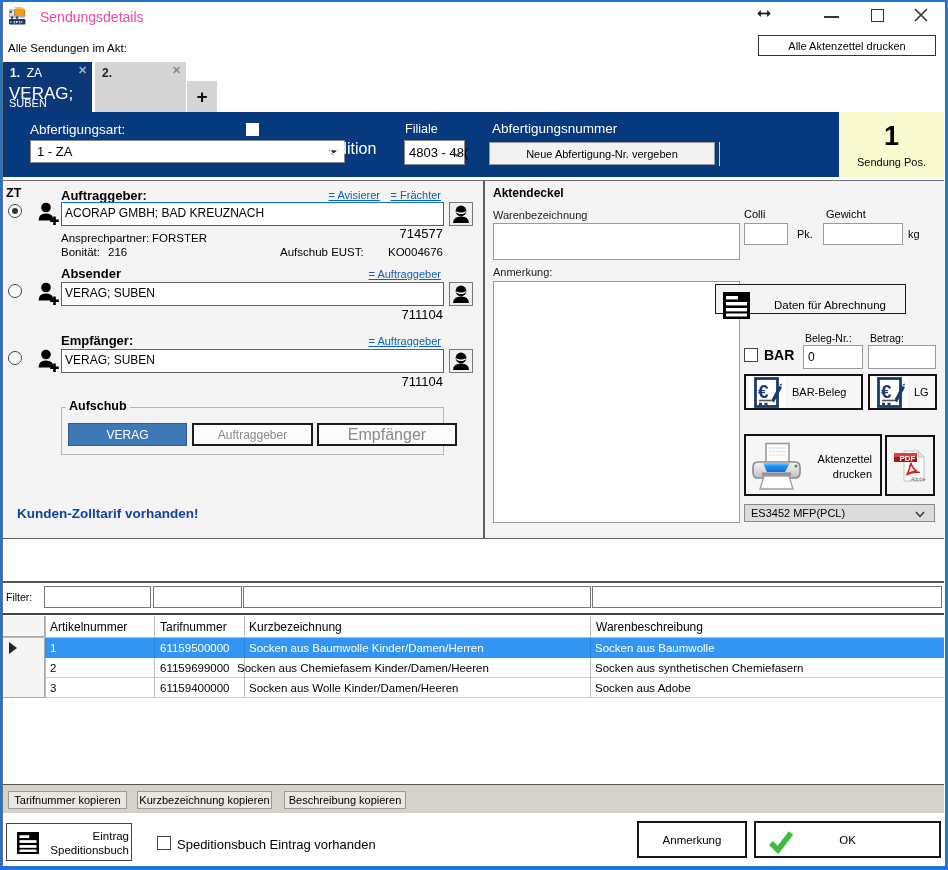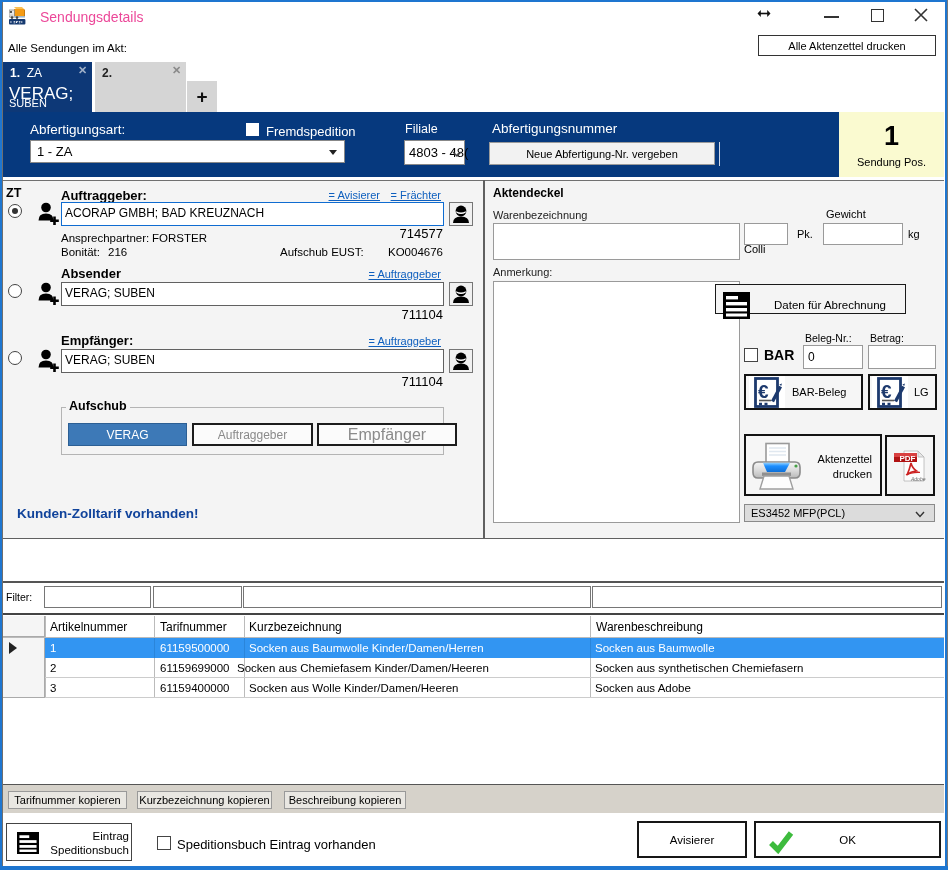--- a/index.html
+++ b/index.html
@@ -63,21 +63,21 @@
 
   <div class="abs" style="left:0;top:112px;width:944px;height:65px;background:#06397e;"></div>
   <div class="lbl" style="left:30px;top:122px;font-size:13.5px;color:#fff;">Abfertigungsart:</div>
 
   <div class="abs nb" style="left:30px;top:140px;width:315px;height:23px;background:#fff;border:1px solid #888;">
     <div class="lbl" style="left:6px;top:3px;font-size:13px;">1 - ZA</div>
     <div class="abs" style="right:7px;top:9px;width:0;height:0;border-left:4px solid transparent;border-right:4px solid transparent;border-top:5px solid #222;"></div>
   </div>
 
   <div class="abs nb" style="left:246px;top:123px;width:13px;height:13px;background:#fff;"></div>
-  <div class="lbl" style="left:266px;top:124px;font-size:13px;color:#fff;">Fremdspedition</div>
+  <div class="lbl" style="left:266px;top:140px;font-size:16px;color:#fff;">Fremdspedition</div>
 
   <div class="lbl" style="left:405px;top:122px;font-size:12.5px;color:#fff;">Filiale</div>
   <div class="abs nb" style="left:404px;top:140px;width:61px;height:25px;background:#fff;border:1px solid #888;">
     <div class="lbl" style="left:4px;top:4px;font-size:13px;">4803 - 48(</div>
     <svg class="abs" style="right:1px;top:8px;" width="12" height="10" viewBox="0 0 12 10">
       <path d="M2 3 L6 7 L10 3" stroke="#444" stroke-width="1.4" fill="none"></path>
     </svg>
   </div>
 
   <div class="lbl" style="left:492px;top:121px;font-size:13.5px;color:#fff;">Abfertigungsnummer</div>
@@ -167,21 +167,21 @@
   <div class="abs nb" style="left:192px;top:423px;width:121px;height:23px;background:#fbfbfb;border:2px solid #1c1c1c;
        display:flex;align-items:center;justify-content:center;font-size:12px;color:#8a8a8a;">Auftraggeber</div>
   <div class="abs nb" style="left:317px;top:423px;width:140px;height:23px;background:#fbfbfb;border:2px solid #1c1c1c;
        display:flex;align-items:center;justify-content:center;font-size:16px;color:#8a8a8a;">Empfänger</div>
 
   <div class="lbl" style="left:17px;top:506px;font-size:13.5px;font-weight:bold;color:#10439b;">Kunden-Zolltarif vorhanden!</div>
 
   <div class="lbl" style="left:493px;top:186px;font-size:12px;font-weight:bold;">Aktendeckel</div>
   <div class="lbl" style="left:493px;top:209px;font-size:11px;color:#222;">Warenbezeichnung</div>
   <div class="abs nb" style="left:493px;top:223px;width:247px;height:37px;background:#fff;border:1px solid #9a9a9a;"></div>
-  <div class="lbl" style="left:744px;top:208px;font-size:11px;margin-top:35px;">Colli</div>
+  <div class="lbl" style="left:744px;top:208px;font-size:11px;">Colli</div>
   <div class="abs nb" style="left:744px;top:223px;width:44px;height:22px;background:#fff;border:1px solid #9a9a9a;"></div>
   <div class="lbl" style="left:797px;top:228px;font-size:11px;">Pk.</div>
   <div class="lbl" style="left:826px;top:208px;font-size:11px;">Gewicht</div>
   <div class="abs nb" style="left:823px;top:223px;width:80px;height:22px;background:#fff;border:1px solid #9a9a9a;"></div>
   <div class="lbl" style="left:908px;top:228px;font-size:11px;">kg</div>
   <div class="lbl" style="left:493px;top:266px;font-size:11px;color:#222;">Anmerkung:</div>
   <div class="abs nb" style="left:493px;top:281px;width:247px;height:242px;background:#fff;border:1px solid #9a9a9a;"></div>
 
   <div class="abs nb" style="left:715px;top:284px;width:191px;height:30px;border:1px solid #191919;background:#f4f4f4;">
     <svg class="abs" style="left:7px;top:7px;" width="27" height="27" viewBox="0 0 27 27">
@@ -335,21 +335,21 @@
       <rect x="3" y="4" width="12" height="3.4" fill="#fff"></rect>
       <rect x="3" y="10" width="21" height="3.4" fill="#fff"></rect>
       <rect x="3" y="16" width="21" height="3.4" fill="#fff"></rect>
       <rect x="3" y="21.5" width="21" height="3.0" fill="#fff"></rect>
     </svg>
     <div class="lbl" style="left:38px;top:5px;width:84px;text-align:right;font-size:11.5px;line-height:14px;">Eintrag<br>Speditionsbuch</div>
   </div>
   <div class="abs nb" style="left:157px;top:836px;width:14px;height:14px;background:#fff;border:1px solid #444;"></div>
   <div class="lbl" style="left:177px;top:837px;font-size:13px;">Speditionsbuch Eintrag vorhanden</div>
 
-  <div class="btn" style="left:637px;top:821px;width:110px;height:37px;">Avisierer</div>
+  <div class="btn" style="left:637px;top:821px;width:110px;height:37px;">Anmerkung</div>
   <div class="btn" style="left:754px;top:821px;width:187px;height:37px;">
     <svg class="abs" style="left:12px;top:7px;" width="26" height="24" viewBox="0 0 26 24">
       <path d="M3 13 L10 20 L23 3" stroke="#3dbb3d" stroke-width="5.5" fill="none"></path>
     </svg>
     <span>OK</span>
   </div>
 
   <div class="abs" style="left:0;top:0;width:948px;height:2px;background:#1e76d0;"></div>
   <div class="abs" style="left:0;top:0;width:2px;height:870px;background:#1e76d0;"></div>
   <div class="abs" style="left:2px;top:2px;width:1px;height:864px;background:#6e6e6e;"></div>

